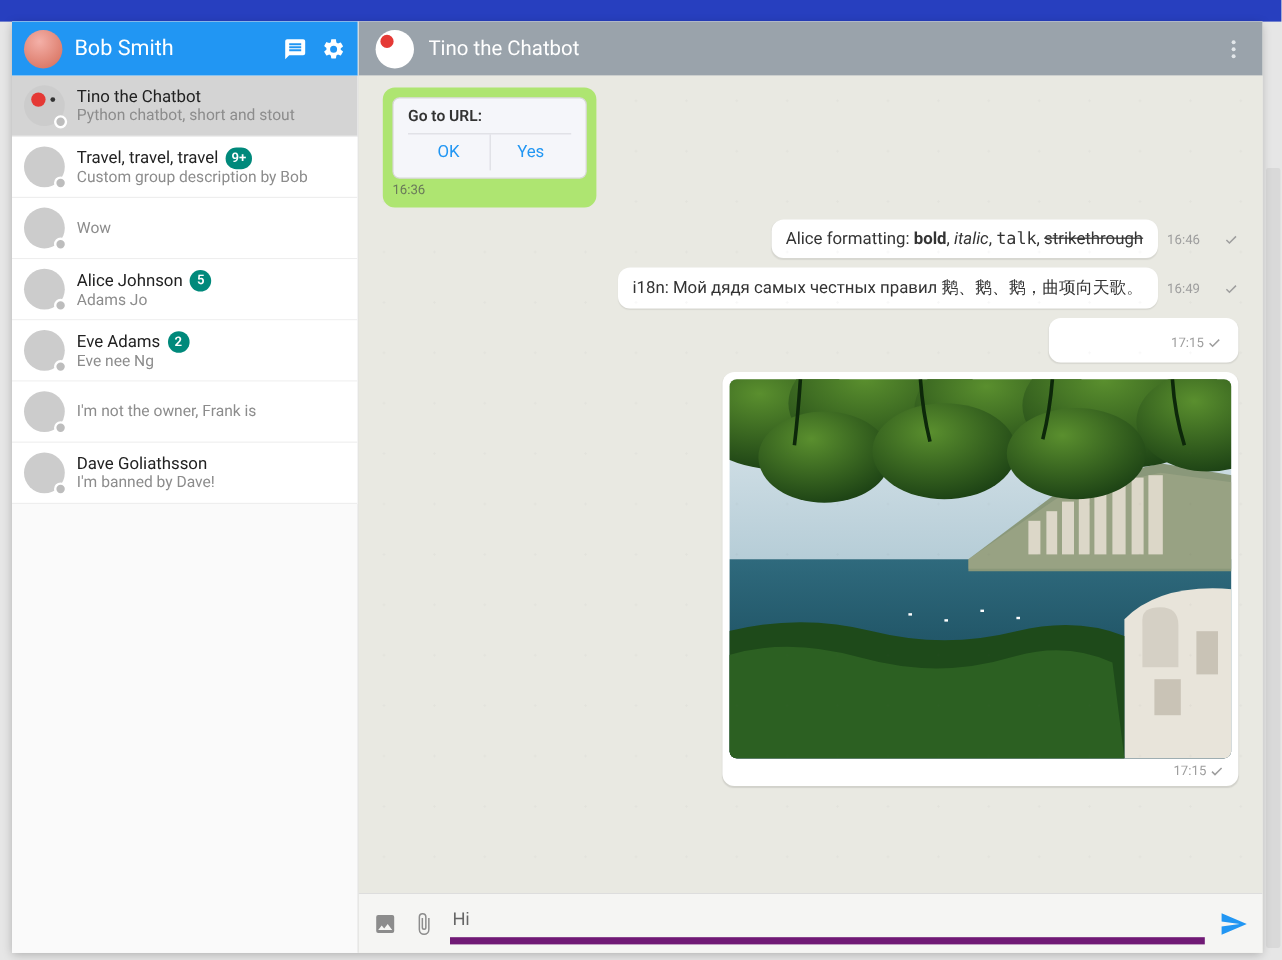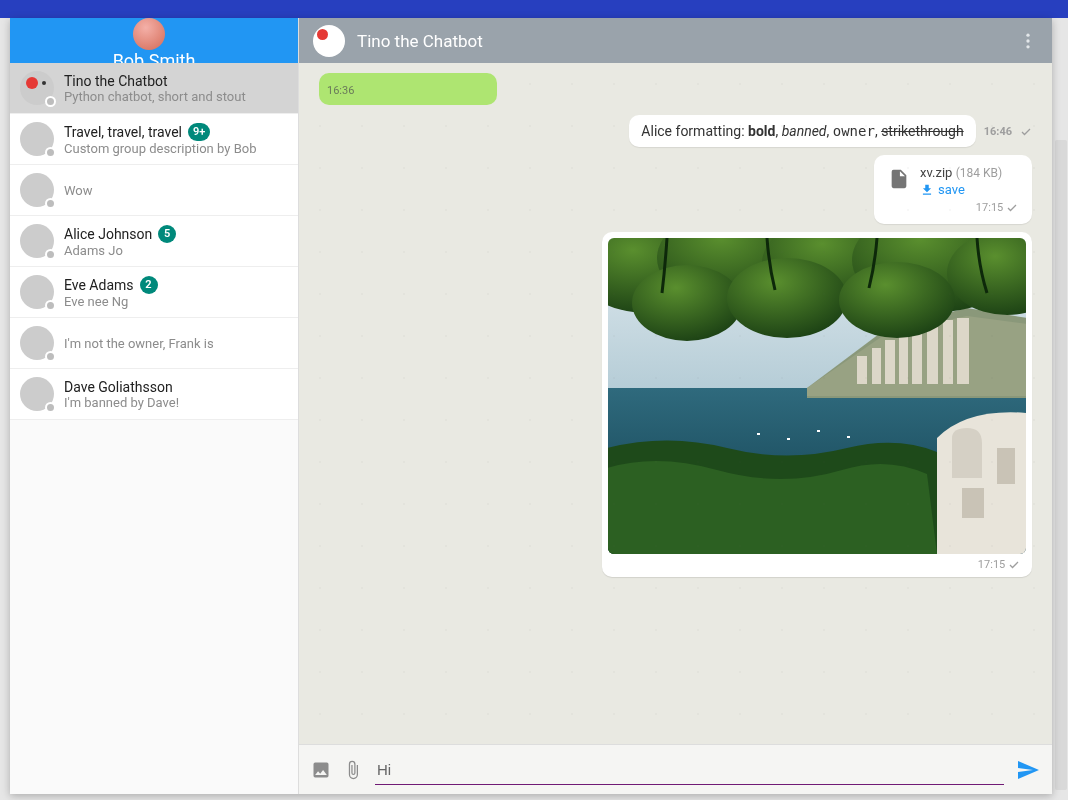--- a/index.html
+++ b/index.html
@@ -4,21 +4,21 @@
 <style>
 * { box-sizing: border-box; margin: 0; padding: 0; }
 body { font-family: -apple-system, BlinkMacSystemFont, "Segoe UI", Roboto, Helvetica, Arial, sans-serif; background: #e6e6e6; width: 1068px; height: 800px; overflow: hidden; position: relative; }
 
 .topbar { position: absolute; top: 0; left: 0; right: 0; height: 18px; background: #273fbf; }
 .sidebar-scroll { position: absolute; right: 1px; top: 140px; width: 12px; height: 650px; background: #d9d9d9; border-radius: 2px; }
 
 .app { position: absolute; top: 18px; left: 10px; width: 1042px; height: 776px; background: #fff; box-shadow: 0 2px 8px rgba(0,0,0,0.25); display: flex; }
 
 .sidebar { width: 289px; border-right: 1px solid #ddd; display: flex; flex-direction: column; background: #fafafa; }
-.sb-header { height: 45px; background: #2196F3; color: #fff; display: flex; align-items: center; padding: 0 10px; flex-direction: column; }
+.sb-header { height: 45px; background: #2196F3; color: #fff; display: flex; align-items: center; padding: 0 10px; }
 .sb-avatar { width: 32px; height: 32px; border-radius: 50%; background: radial-gradient(circle at 40% 30%, #f4b0a8, #d46a56); margin-right: 10px; flex-shrink: 0; }
 .sb-title { flex: 1; font-size: 18px; font-weight: 400; }
 .sb-actions { display: flex; gap: 12px; }
 .sb-icon { width: 20px; height: 20px; cursor: pointer; fill: #fff; }
 
 .chat-list { flex: 1; overflow-y: auto; }
 .chat-item { display: flex; align-items: center; padding: 8px 10px; border-bottom: 1px solid #eee; cursor: pointer; background: #fff; }
 .chat-item.active { background: #d4d4d4; }
 .chat-item .av { width: 34px; height: 34px; border-radius: 50%; margin-right: 10px; flex-shrink: 0; position: relative; background: #ccc; }
 .chat-item .av .presence { position: absolute; bottom: -2px; right: -2px; width: 11px; height: 11px; border-radius: 50%; background: #bdbdbd; border: 2px solid #fff; }
@@ -51,39 +51,39 @@
 .inner-card { background: #f5f6fa; border: 1px solid #d8d8d8; border-radius: 6px; padding: 8px 12px 6px; }
 .inner-title { font-size: 13px; font-weight: 600; color: #333; margin-bottom: 6px; }
 .inner-btns { display: flex; gap: 0; border-top: 1px solid #dcdde3; }
 .inner-btn { flex: 1; text-align: center; padding: 7px 0; color: #2196F3; font-size: 14px; cursor: pointer; }
 .inner-btn:first-child { border-right: 1px solid #dcdde3; }
 .msg-time { font-size: 11px; color: #6a7a5a; margin-top: 3px; padding-right: 3px; }
 
 .right-col { display: flex; flex-direction: column; align-items: flex-end; gap: 8px; margin-top: 10px; }
 .bubble-white { background: #fff; border-radius: 10px; padding: 8px 12px; box-shadow: 0 1px 1px rgba(0,0,0,0.08); max-width: 560px; display: flex; align-items: center; gap: 10px; }
 .bubble-white .txt { font-size: 14px; color: #333; }
-.meta { display: flex; align-items: flex-end; gap: 8px; font-size: 11px; color: #9e9e9e; font-weight: bold; }
+.meta { display: flex; align-items: flex-end; gap: 20px; font-size: 11px; color: #9e9e9e; }
 .check { width: 12px; height: 12px; }
 
 .file-bubble { background: #fff; border-radius: 10px; padding: 10px 14px; box-shadow: 0 1px 1px rgba(0,0,0,0.08); width: 158px; }
 .file-row { display: flex; gap: 10px; align-items: flex-start; }
 .file-icon { width: 22px; height: 28px; }
 .file-info { font-size: 13px; }
 .file-name { color: #444; }
 .file-size { color: #9e9e9e; font-size: 12px; }
 .file-save { color: #2196F3; font-size: 13px; display: flex; align-items: center; gap: 4px; margin-top: 2px; cursor: pointer; }
 .file-meta { text-align: right; font-size: 11px; color: #9e9e9e; margin-top: 4px; }
 
 .img-bubble { background: #fff; border-radius: 10px; padding: 6px; box-shadow: 0 1px 1px rgba(0,0,0,0.1); width: 430px; }
 .img-pic { width: 100%; height: 316px; border-radius: 6px; display: block; }
 .img-meta { text-align: right; font-size: 11px; color: #9e9e9e; padding: 4px 6px 0; }
 
 .composer { height: 50px; background: #f5f5f3; border-top: 1px solid #ddd; display: flex; align-items: center; padding: 0 12px; gap: 12px; }
 .comp-icon { width: 20px; height: 20px; fill: #8c8c8c; cursor: pointer; }
-.comp-input { flex: 1; border: none; background: transparent; border-bottom: 1px solid #701a75; padding: 6px 2px; font-size: 15px; outline: none; color: #666; }
+.comp-input { flex: 1; border: none; background: transparent; border-bottom: 6px solid #701a75; padding: 6px 2px; font-size: 15px; outline: none; color: #666; }
 .send-btn { width: 24px; height: 24px; cursor: pointer; }
 </style>
 </head>
 <body>
 
 <div class="topbar"></div>
 <div class="sidebar-scroll"></div>
 
 <div class="app">
 
@@ -188,58 +188,59 @@
           <circle cx="12" cy="5" r="2"></circle>
           <circle cx="12" cy="12" r="2"></circle>
           <circle cx="12" cy="19" r="2"></circle>
         </svg>
     </div>
 
     <div class="messages">
       <div class="pattern"></div>
 
       <div class="bubble-green">
+        <div class="inner-card">
+          <div class="inner-title">Go to URL:</div>
+          <div class="inner-btns">
+            <div class="inner-btn">OK</div>
+            <div class="inner-btn">Yes</div>
+          </div>
+        </div>
         <div class="msg-time">16:36</div>
       </div>
 
       <div class="right-col">
 
         <div style="display:flex; align-items:center; gap:8px;">
           <div class="bubble-white">
             <span class="txt">
-              <span>Alice formatting: </span><b>bold</b><span>, </span><i>banned</i><span>, </span><code style="font-family:monospace">owner</code><span>, </span><s>strikethrough</s>
+              <span>Alice formatting: </span><b>bold</b><span>, </span><i>italic</i><span>, </span><code style="font-family:monospace">talk</code><span>, </span><s>strikethrough</s>
             </span>
           </div>
           <div class="meta">
             <span>16:46</span>
             <svg class="check" viewBox="0 0 24 24" fill="none" stroke="#9e9e9e" stroke-width="2.5">
                 <polyline points="4 12 9 17 20 6"></polyline>
               </svg>
           </div>
         </div>
 
+        <div style="display:flex; align-items:center; gap:8px;">
+          <div class="bubble-white">
+            <span class="txt">i18n: Мой дядя самых честных правил 鹅、鹅、鹅，曲项向天歌。</span>
+          </div>
+          <div class="meta">
+            <span>16:49</span>
+            <svg class="check" viewBox="0 0 24 24" fill="none" stroke="#9e9e9e" stroke-width="2.5">
+                <polyline points="4 12 9 17 20 6"></polyline>
+              </svg>
+          </div>
+        </div>
 
         <div class="file-bubble">
-          <div class="file-row">
-            <svg class="file-icon" viewBox="0 0 24 24" fill="#757575">
-                <path d="M14 2H6a2 2 0 00-2 2v16a2 2 0 002 2h12a2 2 0 002-2V8l-6-6zm-1 7V3.5L18.5 9H13z"></path>
-              </svg>
-            <div class="file-info">
-              <div>
-                <span class="file-name">xv.zip</span>
-                <span class="file-size">(184 KB)</span>
-              </div>
-              <div class="file-save">
-                <svg width="14" height="14" viewBox="0 0 24 24" fill="#2196F3">
-                    <path d="M19 9h-4V3H9v6H5l7 7 7-7zM5 18v2h14v-2H5z"></path>
-                  </svg>
-                <span>save</span>
-              </div>
-            </div>
-          </div>
           <div class="file-meta">
             <span>17:15</span>
             <svg class="check" style="display:inline;vertical-align:middle" viewBox="0 0 24 24" fill="none" stroke="#9e9e9e" stroke-width="2.5">
                 <polyline points="4 12 9 17 20 6"></polyline>
               </svg>
           </div>
         </div>
 
         <div class="img-bubble">
           <svg class="img-pic" viewBox="0 0 420 316" preserveAspectRatio="xMidYMid slice">

